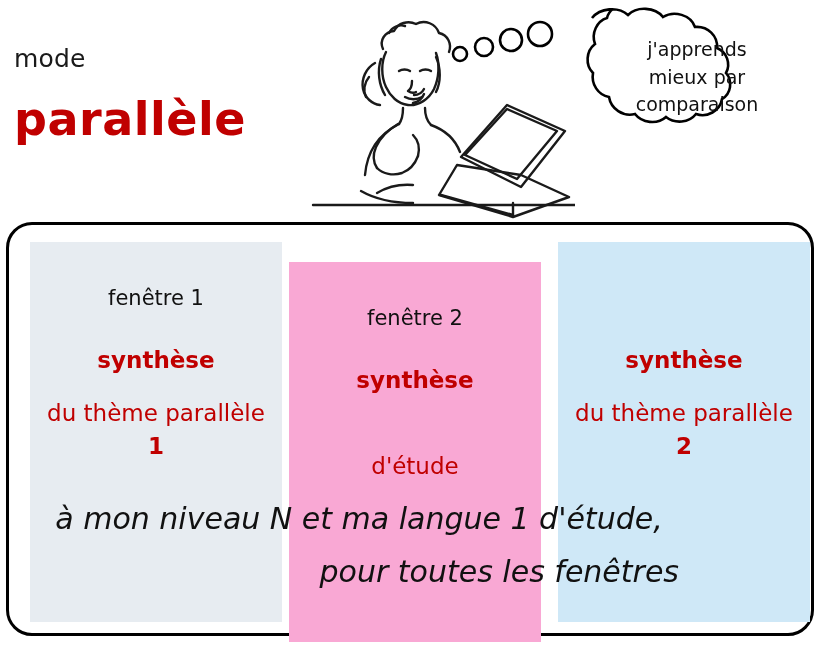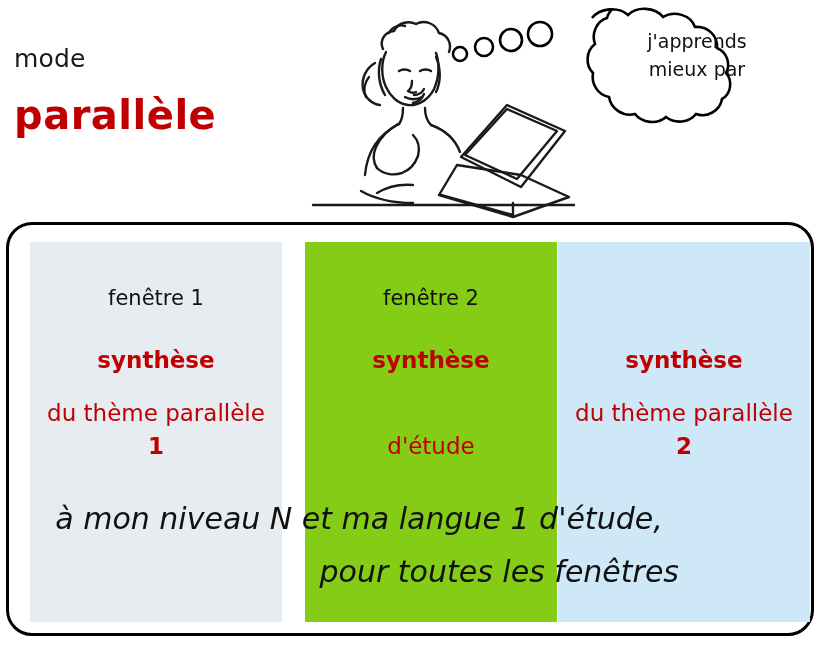--- a/index.html
+++ b/index.html
@@ -35,21 +35,21 @@
     left: 14px;
     top: 44px;
     font-size: 25px;
     color: #1a1a1a;
     letter-spacing: 0.2px;
   }
   .mode-title {
     position: absolute;
     left: 14px;
     top: 92px;
-    font-size: 40px;
+    font-size: 46px;
     font-weight: bold;
     color: #c00000;
     letter-spacing: 0.5px;
   }
 
   
   .illustration {
     position: absolute;
     left: 265px;
     top: 5px;
@@ -63,21 +63,21 @@
     position: absolute;
     left: 440px;
     top: 4px;
     width: 385px;
     height: 160px;
   }
   .bubble-wrap svg { display: block; }
   .bubble-text {
     position: absolute;
     left: 585px;
-    top: 28px;
+    top: 36px;
     width: 224px;
     text-align: center;
     font-size: 19px;
     color: #111111;
     line-height: 1.45;
   }
 
   
   .panel {
     position: absolute;
@@ -96,21 +96,21 @@
     width: 100%;
     height: 100%;
   }
   .col {
     position: absolute;
     top: 17px;
     width: 252px;
     height: 380px;
   }
   .col1 { left: 21px;  background: #e7ecf1; }
-  .col2 { left: 296px; background: #84cc16; }
+  .col2 { left: 280px; background: #f9a8d4; margin-top: 20px; }
   .col3 { left: 549px; background: #cfe8f7; }
 
   .col-title {
     position: absolute;
     top: 44px;
     left: 0;
     width: 100%;
     text-align: center;
     font-size: 21px;
     color: #111111;
@@ -209,20 +209,21 @@
         <circle cx="20" cy="50" r="7"></circle>
         <circle cx="44" cy="43" r="9"></circle>
         <circle cx="71" cy="36" r="11"></circle>
         <circle cx="100" cy="30" r="12"></circle>
         <path d="M152 14c8-10 26-12 36-3 9-9 27-8 35 2 11-7 28-2 32 10 13-1 23 9 22 21 10 4 14 16 9 25 7 8 5 21-4 26-2 12-15 19-26 15-7 9-21 10-30 3-9 8-24 6-31-3-12 3-24-5-26-17-11-2-18-13-16-24-8-8-7-22 2-29-4-11 2-23 12-26 1-4 3-7 6-9"></path>
       </svg>
     </div>
     <div class="bubble-text">
       <div>j'apprends</div>
       <div>mieux par</div>
+      <div>comparaison</div>
     </div>
   </div>
 
   <div class="panel">
     <div class="columns">
 
       <div class="col col1">
         <div class="col-title">fenêtre 1</div>
         <div class="col-synth">synthèse</div>
         <div class="col-sub">

